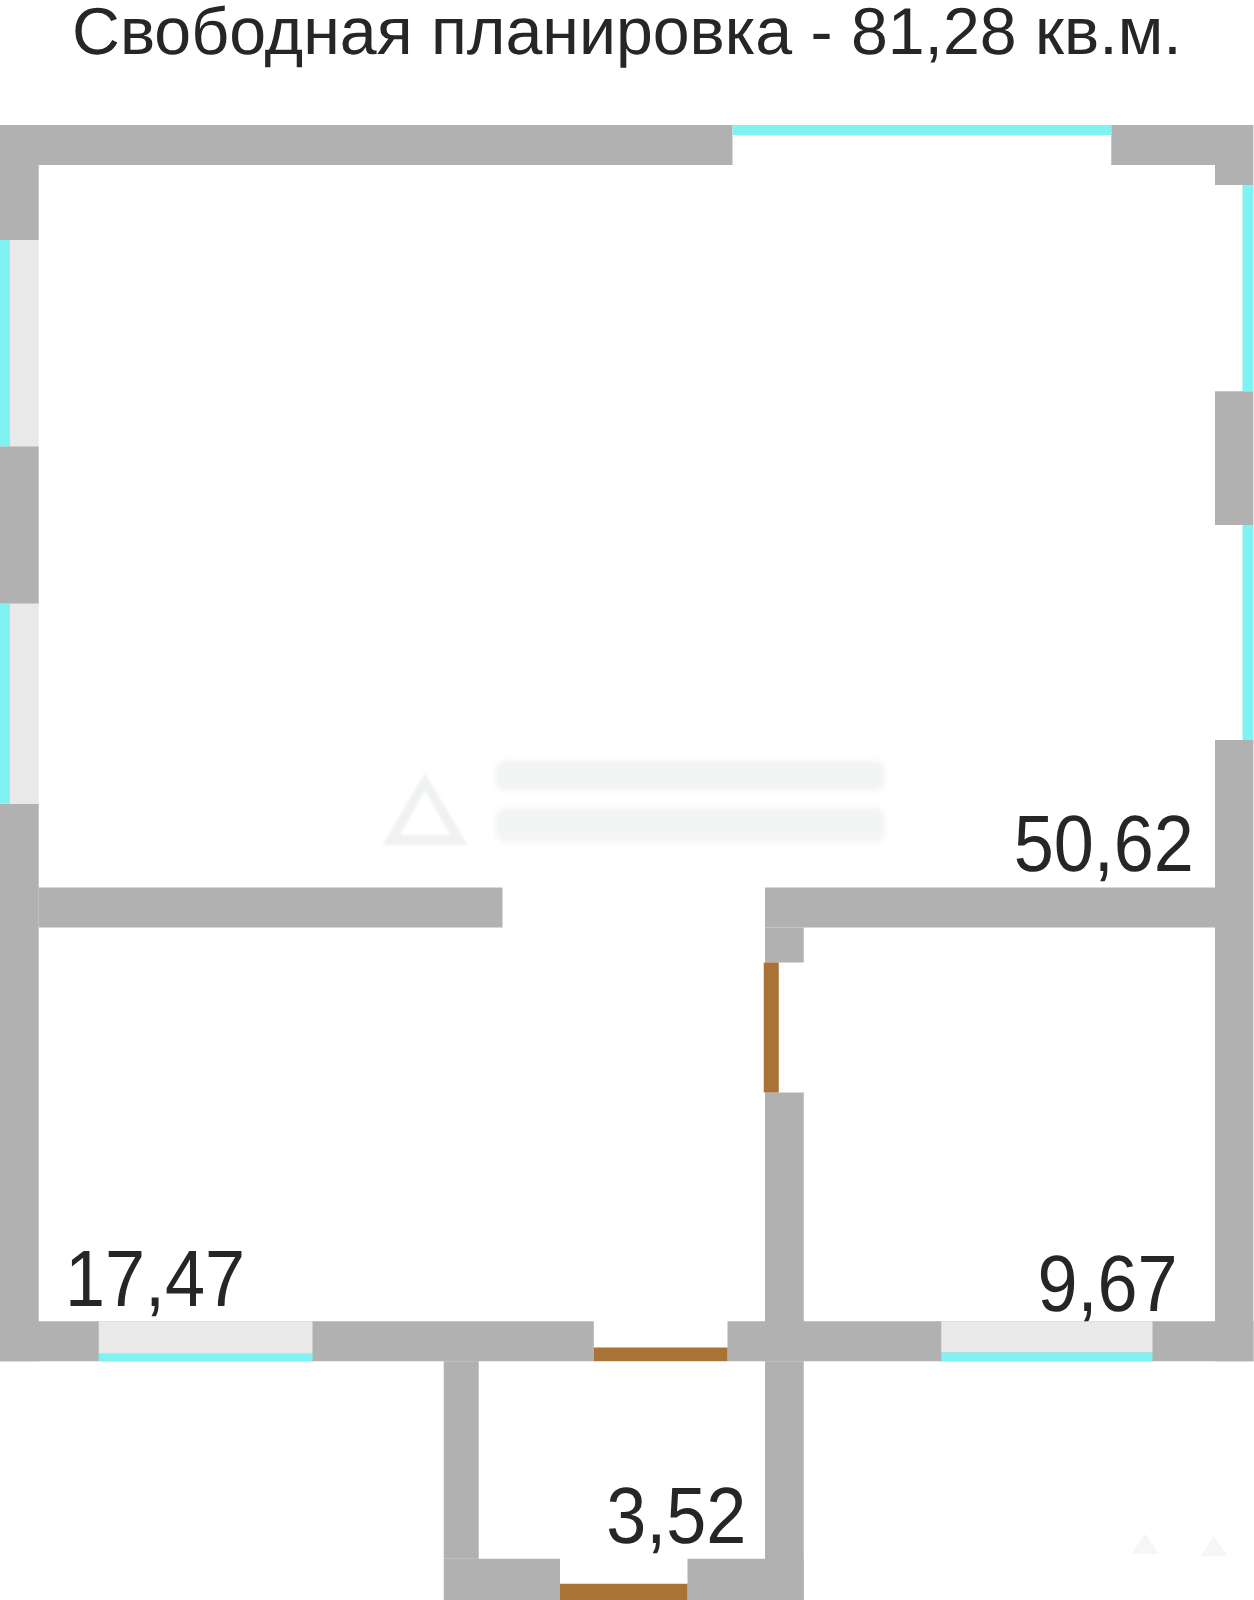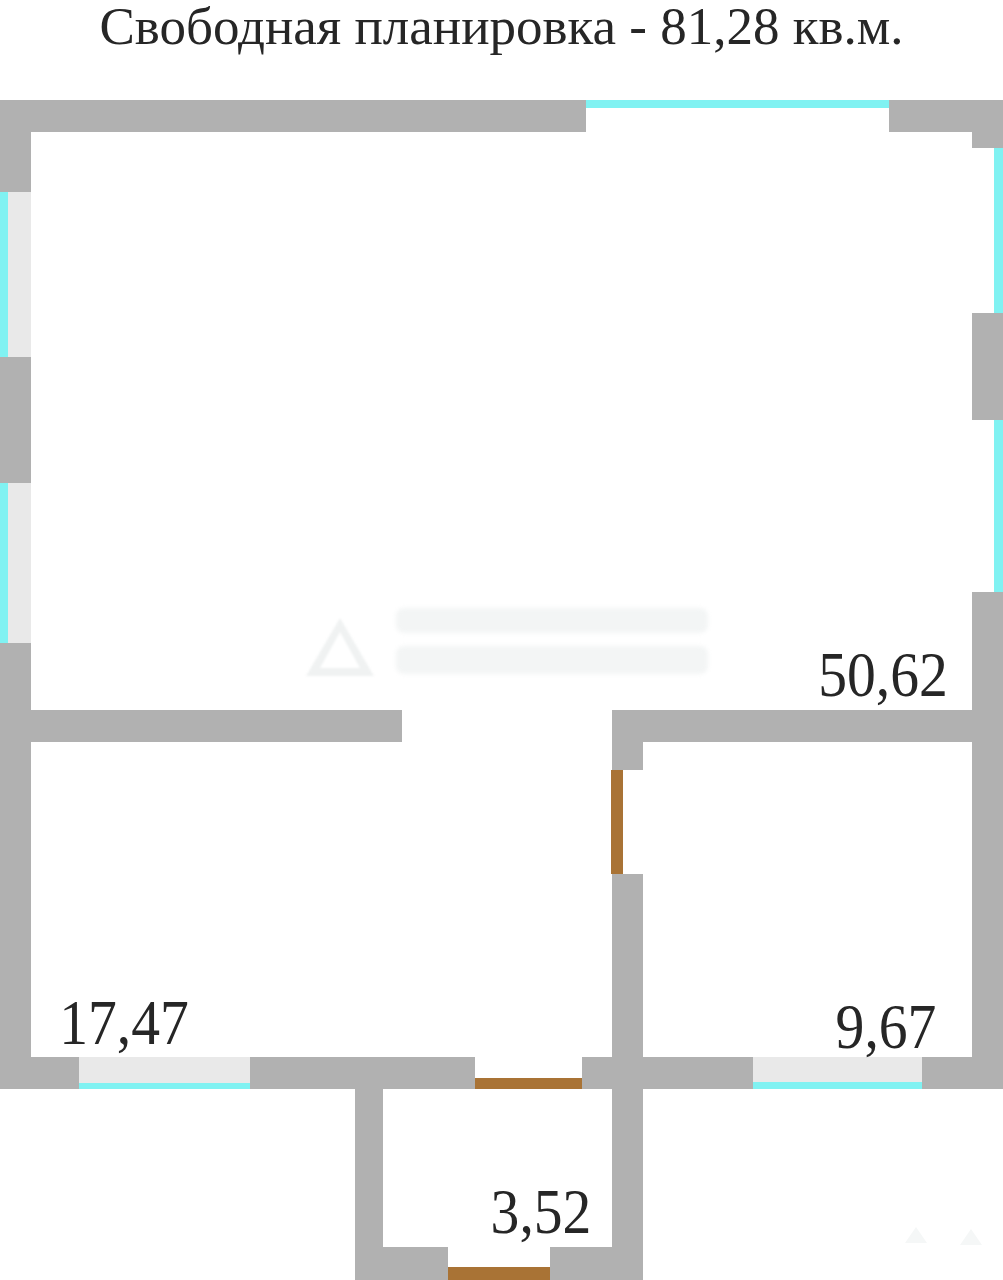--- a/index.html
+++ b/index.html
@@ -5,21 +5,21 @@
   :root{
     --wall:#b1b1b1;
     --glass:#80f2f2;
     --window-fill:#e9e9e9;
     --door:#a97335;
     --text:#262626;
     --watermark:#f0f2f2;
   }
   html,body{margin:0;padding:0;background:#fff;}
   .page{position:relative;width:1003px;height:1280px;overflow:hidden;
-        font-family:Liberation Serif, serif;background:#fff;}
+        font-family:Liberation Sans, sans-serif;background:#fff;}
   .title{position:absolute;top:-4px;left:0;width:100%;text-align:center;
          font-size:53px;line-height:1.15;color:var(--text);white-space:nowrap;}
   .abs{position:absolute;}
   .w{position:absolute;background:var(--wall);}
   .glass{position:absolute;background:var(--glass);}
   .wfill{position:absolute;background:var(--window-fill);}
   .door{position:absolute;background:var(--door);}
   .room-label{position:absolute;font-size:64px;line-height:1;color:var(--text);
               white-space:nowrap;transform:translateX(-50%) scaleX(0.9);
               transform-origin:center top;}

